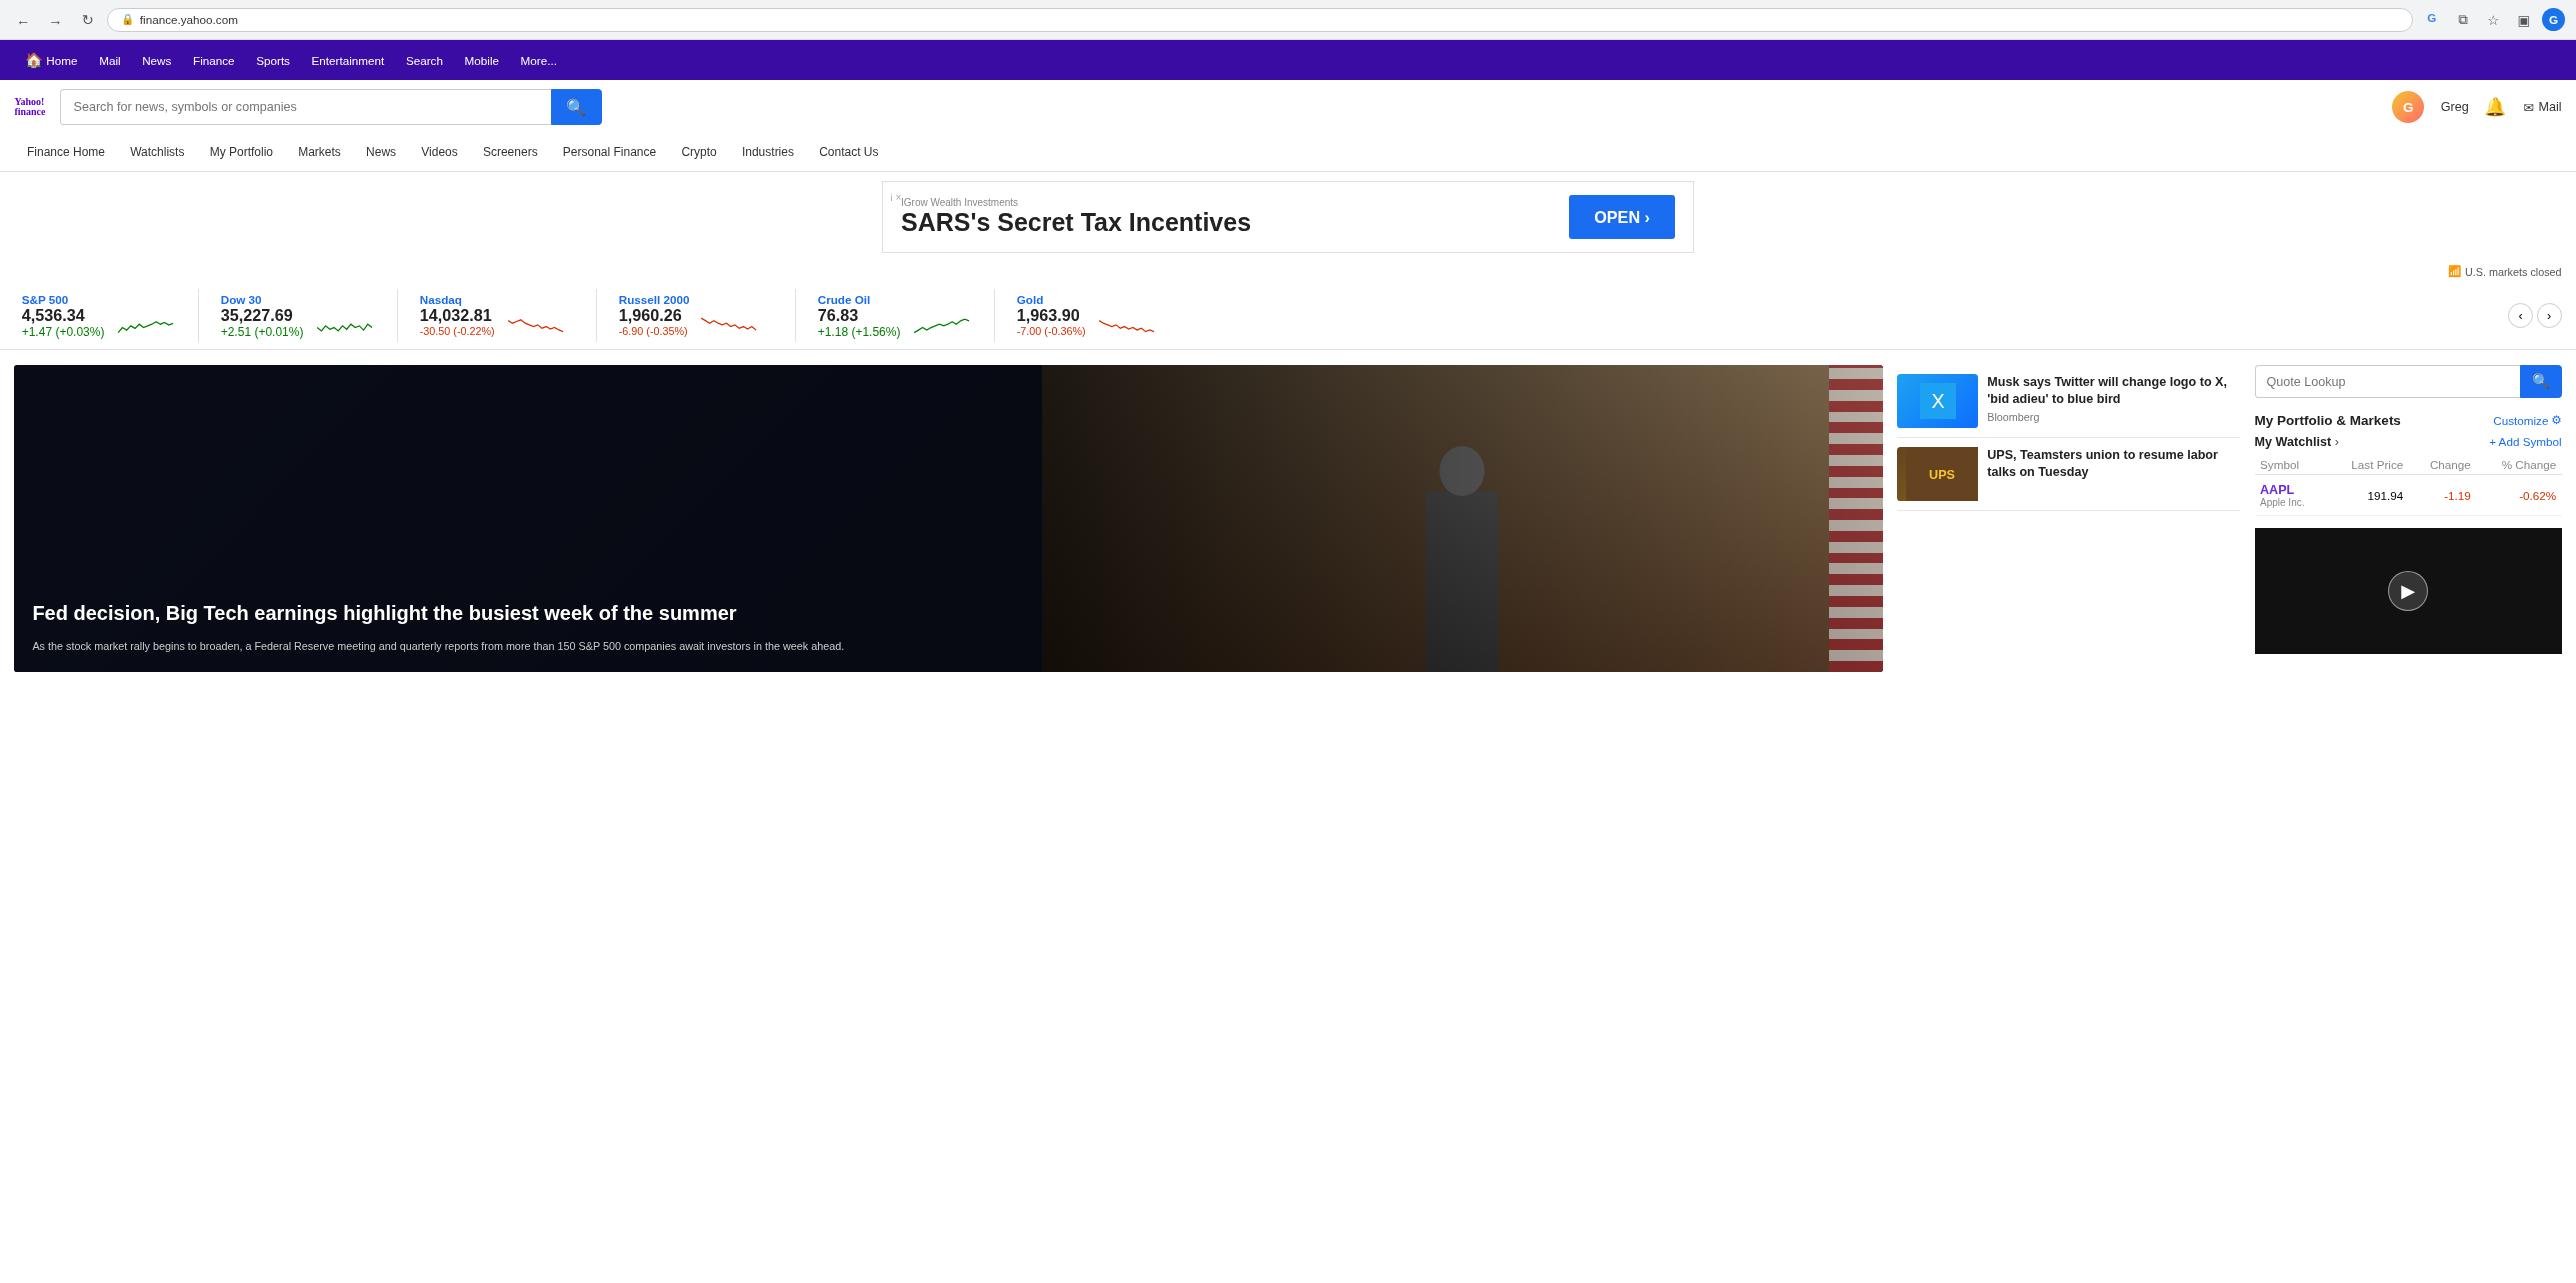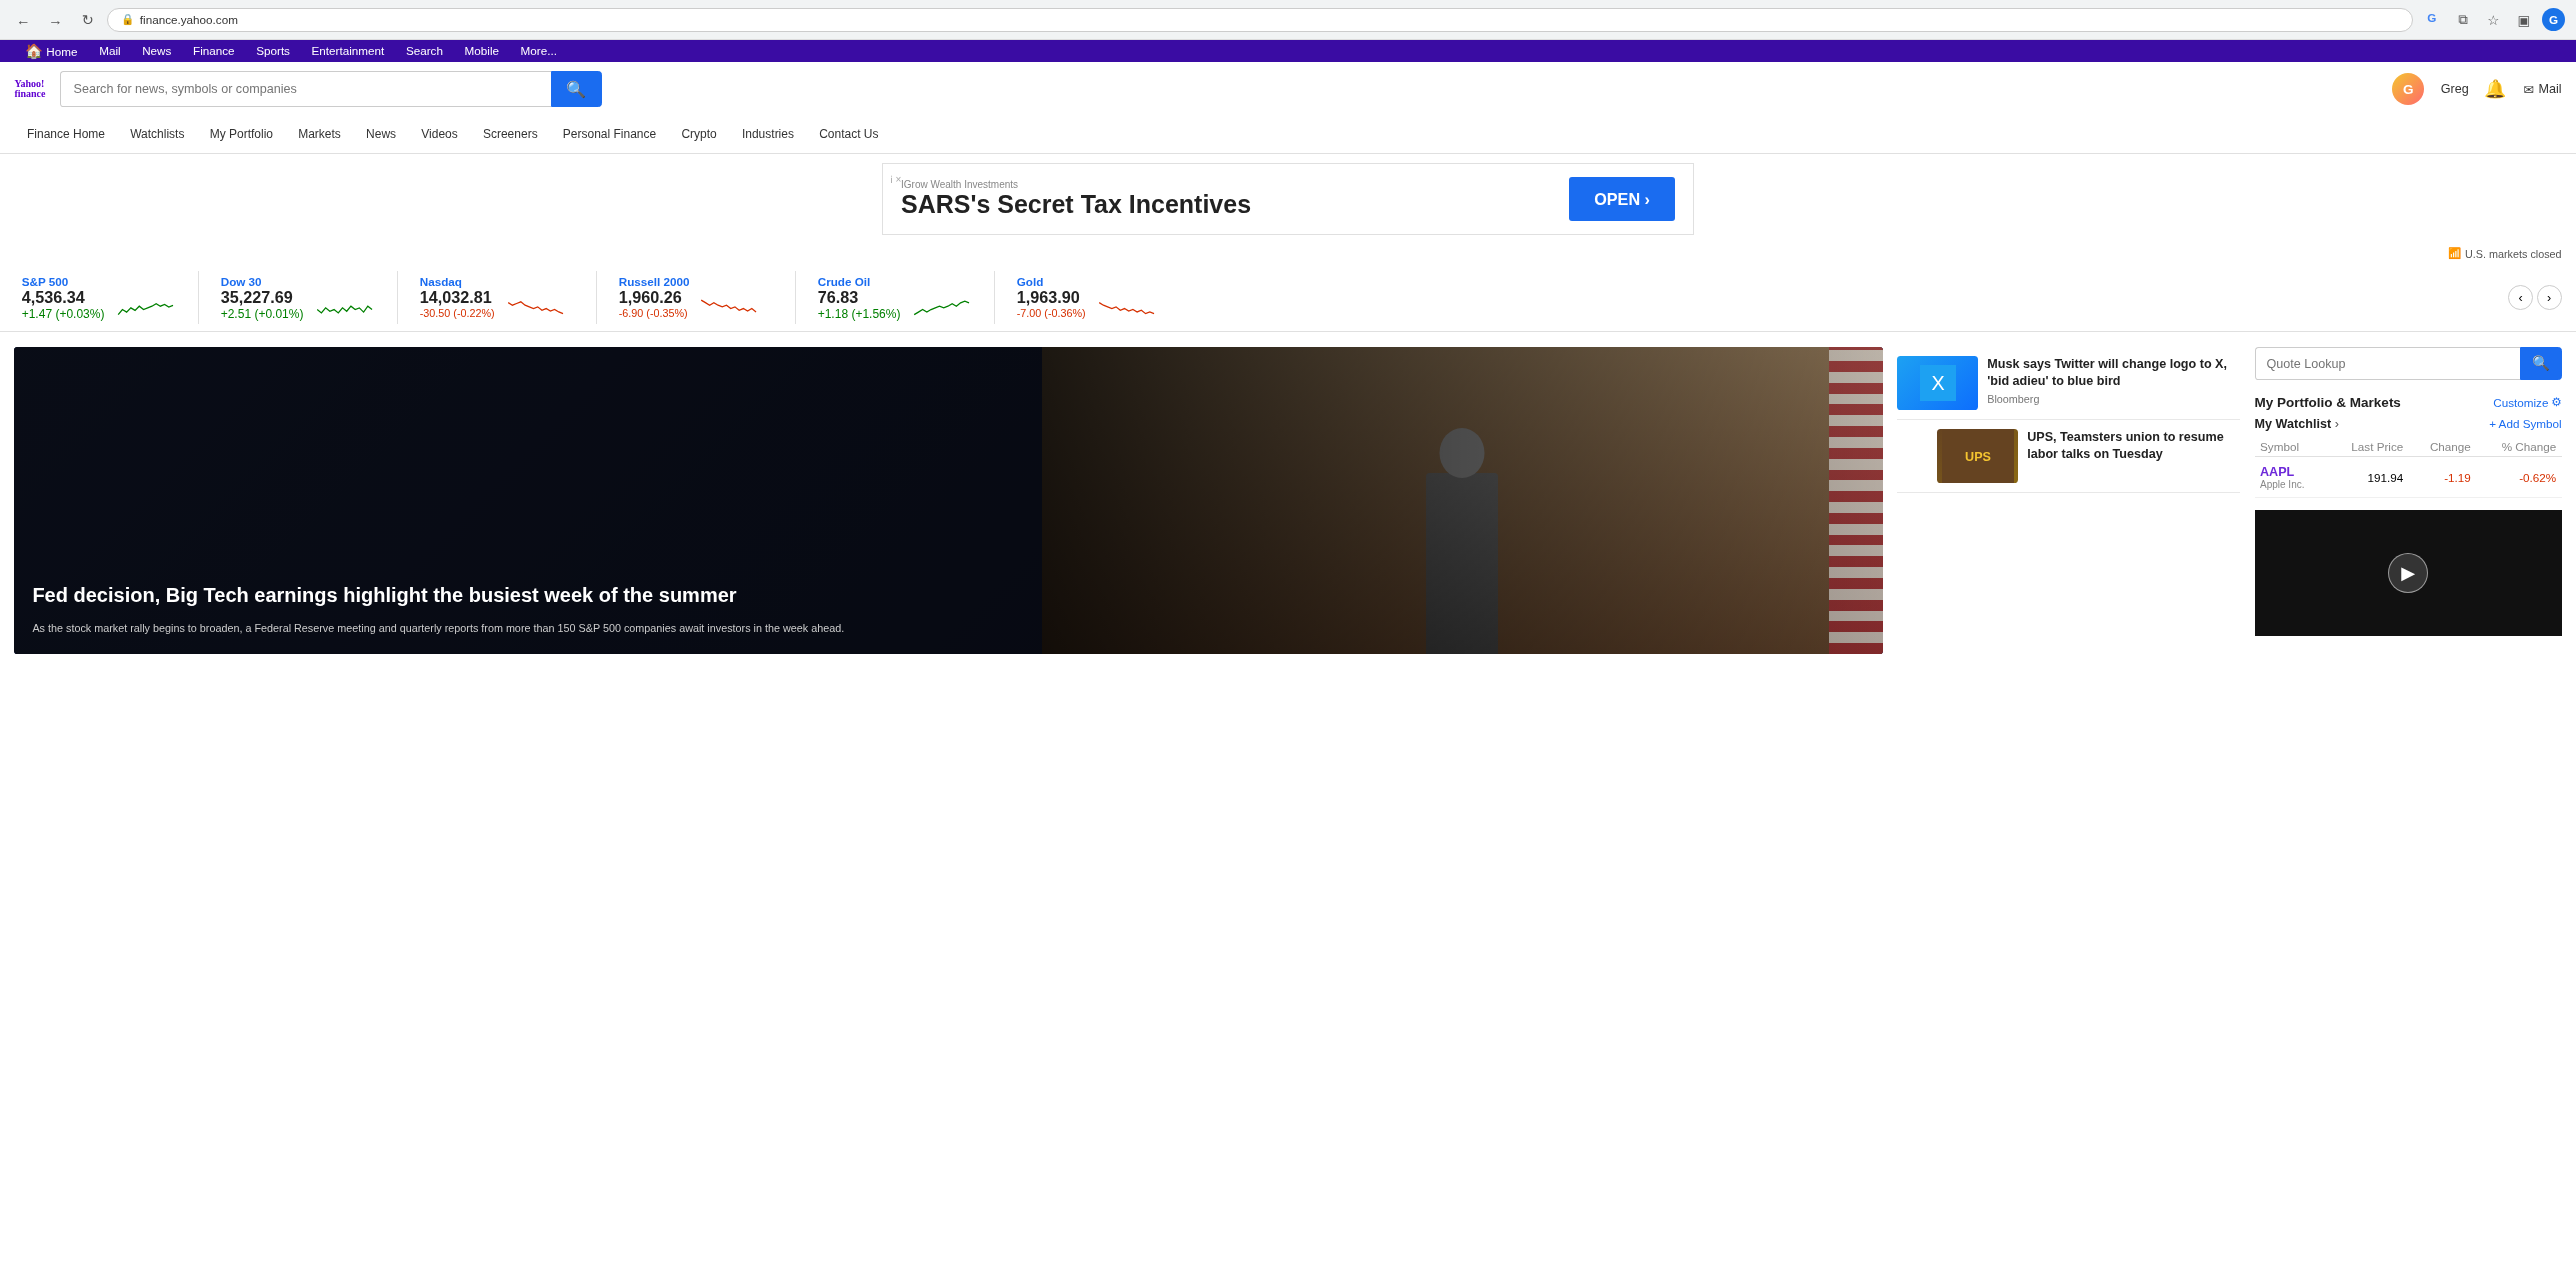--- a/index.html
+++ b/index.html
@@ -55,23 +55,23 @@
       width: 23.5px; height: 23.5px; border-radius: 50%;
       background: #1a73e8; color: #fff;
       display: flex; align-items: center; justify-content: center;
       font-size: 11.7px; font-weight: bold;
     }
 
     
     .yahoo-topnav {
       background: #3a0ca3;
       display: flex;
-      align-items: center;
+      align-items: flex-end;
       padding: 0 14.4px;
-      height: 22px;
+      height: 40px;
     }
     .yahoo-topnav a {
       color: #fff;
       text-decoration: none;
       padding: 0 10.8px;
       font-size: 11.7px;
       line-height: 38px;
       display: inline-block;
     }
     .home-link { display: flex; align-items: center; gap: 4.5px; }
@@ -535,21 +535,21 @@
           </svg>
         </div>
         <div class="news-info">
           <div class="news-headline">Musk says Twitter will change logo to X, 'bid adieu' to blue bird</div>
           <div class="news-source">Bloomberg</div>
         </div>
       </div>
 
 
       <div class="news-item">
-        <div class="news-thumb news-thumb-ups" style="display:flex;align-items:center;justify-content:center;margin-left:40px;">
+        <div class="news-thumb news-thumb-ups" style="display:flex;align-items:center;justify-content:flex-end;">
           <svg width="72" height="54" viewBox="0 0 80 60" style="font-size:14px">
             <rect width="80" height="60" fill="#654321"></rect>
             <text x="40" y="35" font-size="14" fill="#f4c430" text-anchor="middle" font-family="Arial" font-weight="bold">UPS</text>
           </svg>
         </div>
         <div class="news-info">
           <div class="news-headline">UPS, Teamsters union to resume labor talks on Tuesday</div>
           <div class="news-source"></div>
         </div>
       </div>

